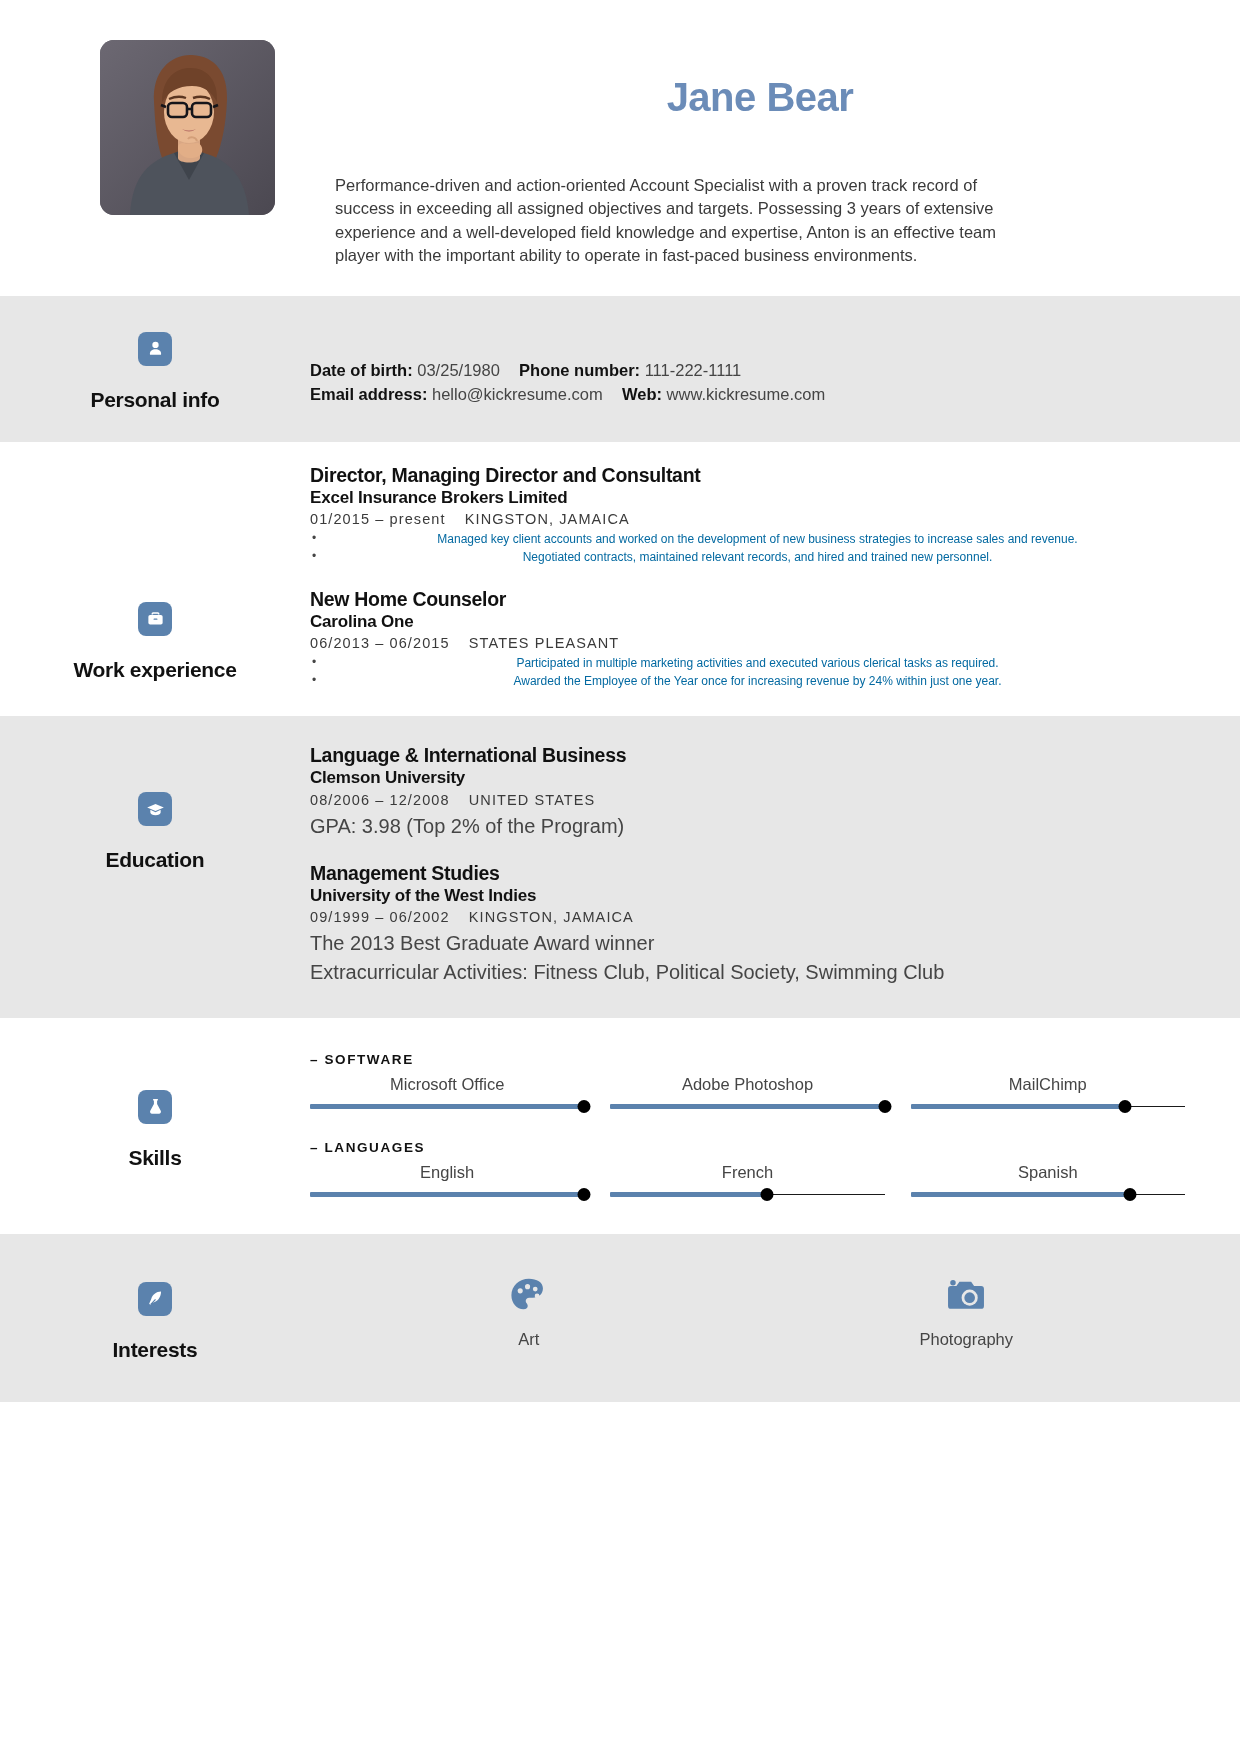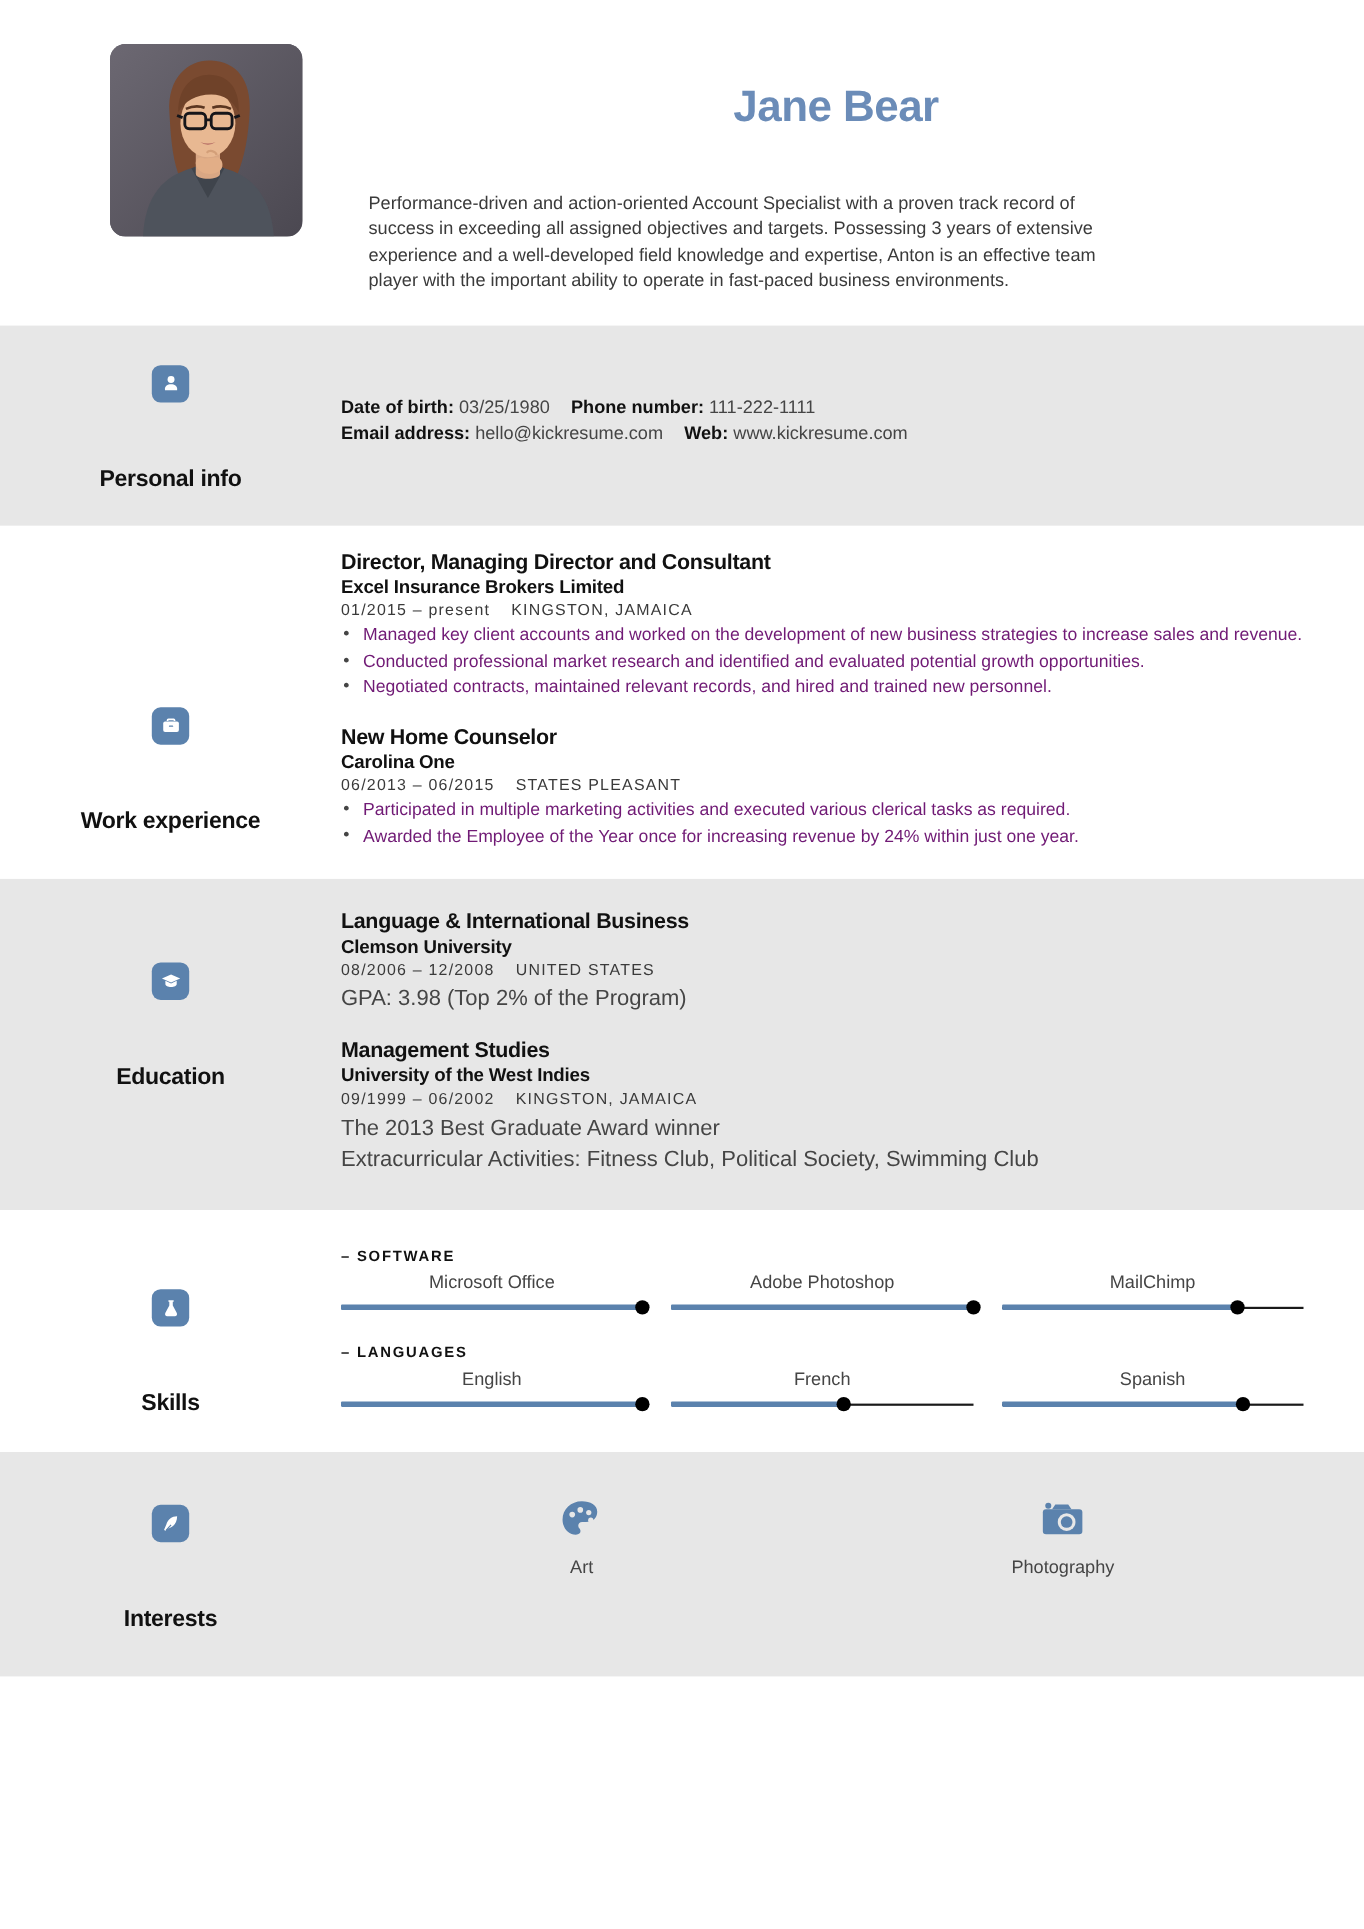--- a/index.html
+++ b/index.html
@@ -19,21 +19,20 @@
   .band.gray { background:#e7e7e7; }
   .band.white { background:#ffffff; }
 
   
   .row { display:flex; width:100%; }
   .col-left {
     width:310px; flex:0 0 310px;
     display:flex; flex-direction:column;
     align-items:center; justify-content:flex-start;
     padding-top:10px;
-    gap:36px;
   }
   .col-right { flex:1; padding-right:55px; }
 
   
   .header { display:flex; padding:40px 55px 28px 100px; }
   .photo-wrap { flex:0 0 175px; }
   .photo {
     width:175px; height:175px; border-radius:14px;
     overflow:hidden; position:relative;
     background:#5d5a63;
@@ -65,22 +64,22 @@
   
   .entry { margin-bottom:4px; }
   .entry + .entry { margin-top:22px; }
   .e-title { font-size:19.5px; font-weight:bold; color:#111; letter-spacing:-0.3px; line-height:1.18; }
   .e-sub   { font-size:17px; font-weight:bold; color:#111; letter-spacing:-0.2px; line-height:1.25; }
   .e-meta  { font-size:14.5px; color:#3a3a3a; letter-spacing:1.1px; margin-top:3px; margin-bottom:4px; }
   .e-meta .loc { margin-left:14px; }
   .e-line  { font-size:20px; color:#454545; line-height:1.42; }
   ul.e-list { list-style:none; margin-top:2px; }
   ul.e-list li {
-    font-size:16px; color:#701a75; line-height:1.42;
-    position:relative; padding-left:20px; margin-bottom:1px;
+    font-size:12px; color:#0369a1; line-height:1.42;
+    position:relative; padding-left:20px; margin-bottom:1px;text-align:center;
   }
   ul.e-list li:before {
     content:"•"; position:absolute; left:2px; top:-1px; color:#454545;
   }
 
   
   .pinfo { font-size:16.5px; line-height:1.5; color:#454545; }
   .pinfo b { color:#111; font-weight:bold; }
   .pinfo .gap { display:inline-block; width:10px; }
 
@@ -217,21 +216,20 @@
 
         <div class="entry" style="margin-top:0">
           <div class="e-title">Director, Managing Director and Consultant</div>
           <div class="e-sub">Excel Insurance Brokers Limited</div>
           <div class="e-meta">
             <span>01/2015 – present</span>
             <span class="loc">KINGSTON, JAMAICA</span>
           </div>
           <ul class="e-list">
             <li>Managed key client accounts and worked on the development of new business strategies to increase sales and revenue.</li>
-            <li>Conducted professional market research and identified and evaluated potential growth opportunities.</li>
             <li>Negotiated contracts, maintained relevant records, and hired and trained new personnel.</li>
           </ul>
         </div>
 
         <div class="entry">
           <div class="e-title">New Home Counselor</div>
           <div class="e-sub">Carolina One</div>
           <div class="e-meta">
             <span>06/2013 – 06/2015</span>
             <span class="loc">STATES PLEASANT</span>

